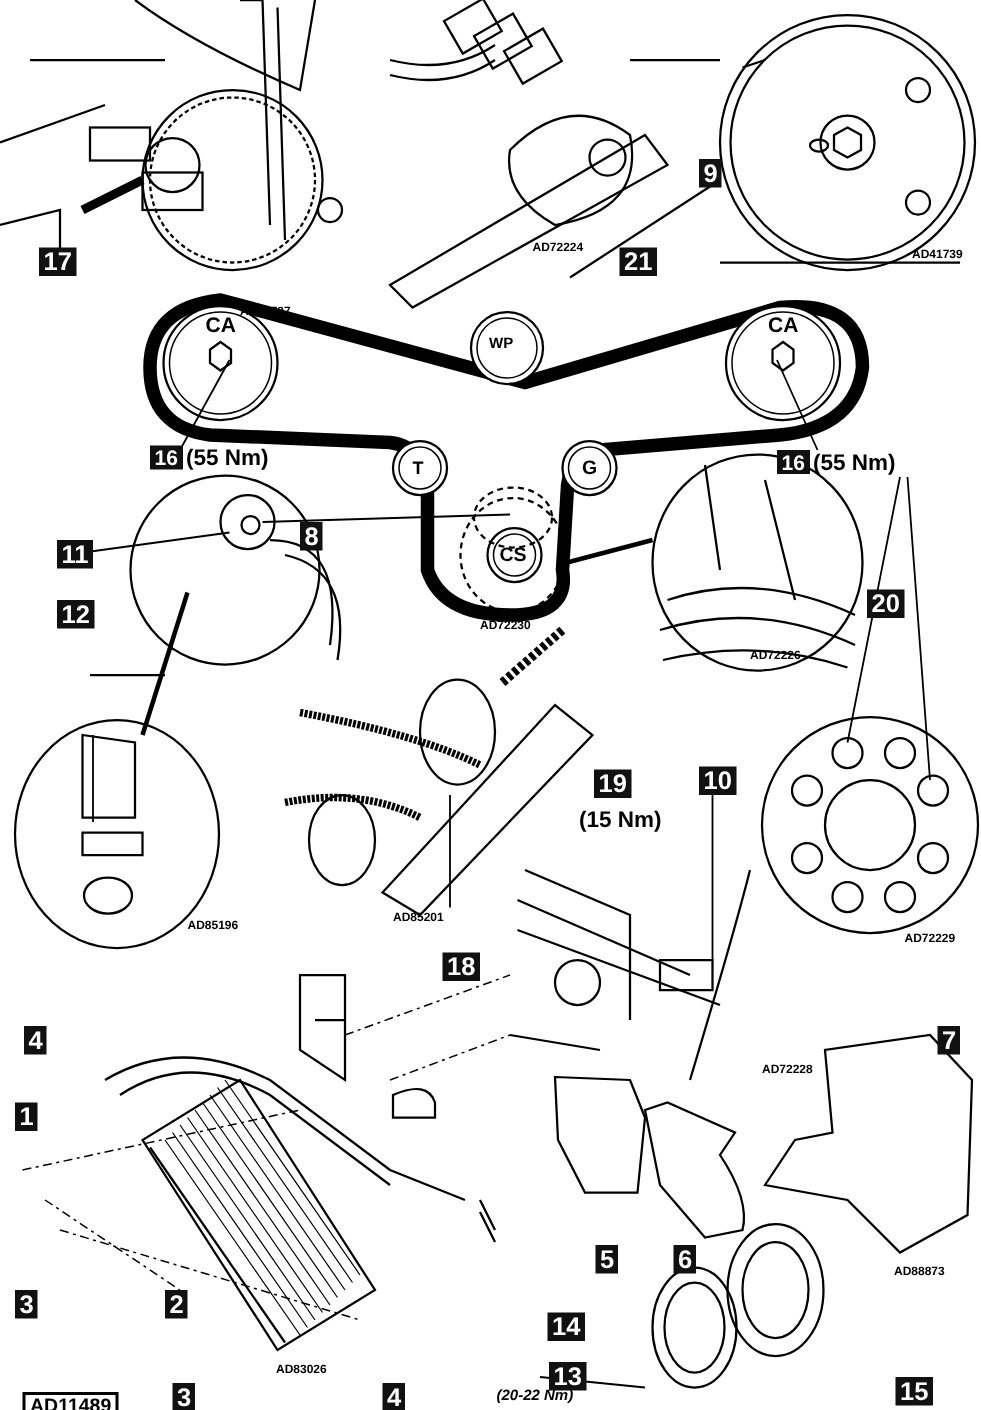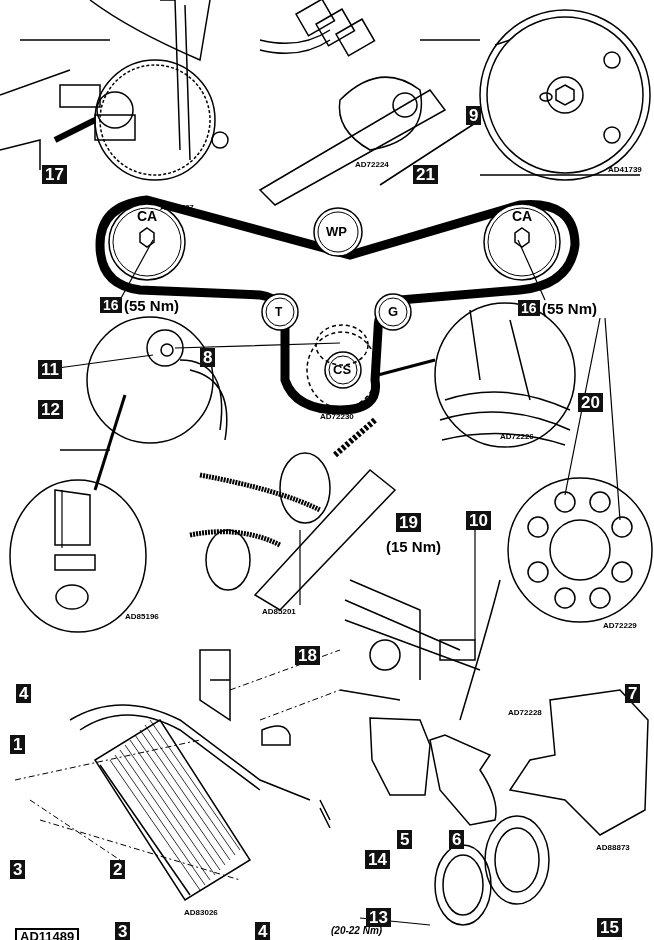--- a/index.html
+++ b/index.html
@@ -147,51 +147,51 @@
     <path d="M510 790 L530 760 L555 755 L550 700 L620 690 L648 720 L645 810 L600 835 L565 800 Z"></path>
     <ellipse cx="463" cy="885" rx="28" ry="40"></ellipse>
     <ellipse cx="463" cy="885" rx="20" ry="30"></ellipse>
     <ellipse cx="517" cy="860" rx="32" ry="44"></ellipse>
     <ellipse cx="517" cy="860" rx="22" ry="32"></ellipse>
     <path d="M360 918 L430 925" stroke-width="1.2"></path>
   </g>
 </svg>
 
 <div class="pulley-label" style="position:absolute;left:137px;top:208px;font-size:14px;">CA</div>
-<div class="pulley-label" style="position:absolute;left:326px;top:224px;font-size:13px;">WP</div>
+<div class="pulley-label" style="position:absolute;left:326px;top:224px;font-size:10px;">WP</div>
 <div class="pulley-label" style="position:absolute;left:512px;top:208px;font-size:14px;">CA</div>
 <div class="pulley-label" style="position:absolute;left:275px;top:305px;font-size:12px;">T</div>
 <div class="pulley-label" style="position:absolute;left:388px;top:304px;font-size:13px;">G</div>
 <div class="pulley-label" style="position:absolute;left:333px;top:362px;font-size:13px;">CS</div>
 
-<div class="badge" style="left:42px;top:165px;">17</div>
+<div class="badge" style="left:26px;top:165px;">17</div>
 <div class="badge" style="left:413px;top:165px;text-align:center;">21</div>
 <div class="badge" style="left:466px;top:106px;">9</div>
 <div class="badge" style="left:100px;top:297px;font-size:14px;line-height:16px;">16</div>
 <div class="torque" style="left:124px;top:297px;">(55 Nm)</div>
 <div class="badge" style="left:518px;top:300px;font-size:14px;line-height:16px;">16</div>
 <div class="torque" style="left:542px;top:300px;">(55 Nm)</div>
 <div class="badge" style="left:200px;top:348px;">8</div>
 <div class="badge" style="left:38px;top:360px;">11</div>
 <div class="badge" style="left:38px;top:400px;">12</div>
 <div class="badge" style="left:578px;top:393px;">20</div>
 <div class="badge" style="left:396px;top:513px;">19</div>
 <div class="torque" style="left:386px;top:538px;">(15 Nm)</div>
 <div class="badge" style="left:466px;top:511px;">10</div>
-<div class="badge" style="left:295px;top:635px;margin-top:11px;">18</div>
+<div class="badge" style="left:295px;top:635px;">18</div>
 <div class="badge" style="left:16px;top:684px;">4</div>
 <div class="badge" style="left:10px;top:735px;">1</div>
 <div class="badge" style="left:10px;top:860px;">3</div>
 <div class="badge" style="left:110px;top:860px;">2</div>
 <div class="badge" style="left:115px;top:922px;">3</div>
 <div class="badge" style="left:255px;top:922px;">4</div>
 <div class="badge" style="left:625px;top:684px;">7</div>
 <div class="badge" style="left:397px;top:830px;">5</div>
 <div class="badge" style="left:449px;top:830px;">6</div>
-<div class="badge" style="left:365px;top:850px;">14</div>
+<div class="badge" style="left:365px;top:875px;">14</div>
 <div class="badge" style="left:366px;top:908px;">13</div>
 <div class="torque" style="left:331px;top:925px;font-size:10px;font-style:italic;">(20-22 Nm)</div>
 <div class="badge" style="left:597px;top:918px;">15</div>
 
 <div class="ref" style="left:160px;top:163px;margin-top:40px;">AD41737</div>
 <div class="ref" style="left:355px;top:160px;">AD72224</div>
 <div class="ref" style="left:608px;top:165px;">AD41739</div>
 <div class="ref" style="left:320px;top:412px;">AD72230</div>
 <div class="ref" style="left:500px;top:432px;">AD72226</div>
 <div class="ref" style="left:125px;top:612px;">AD85196</div>

